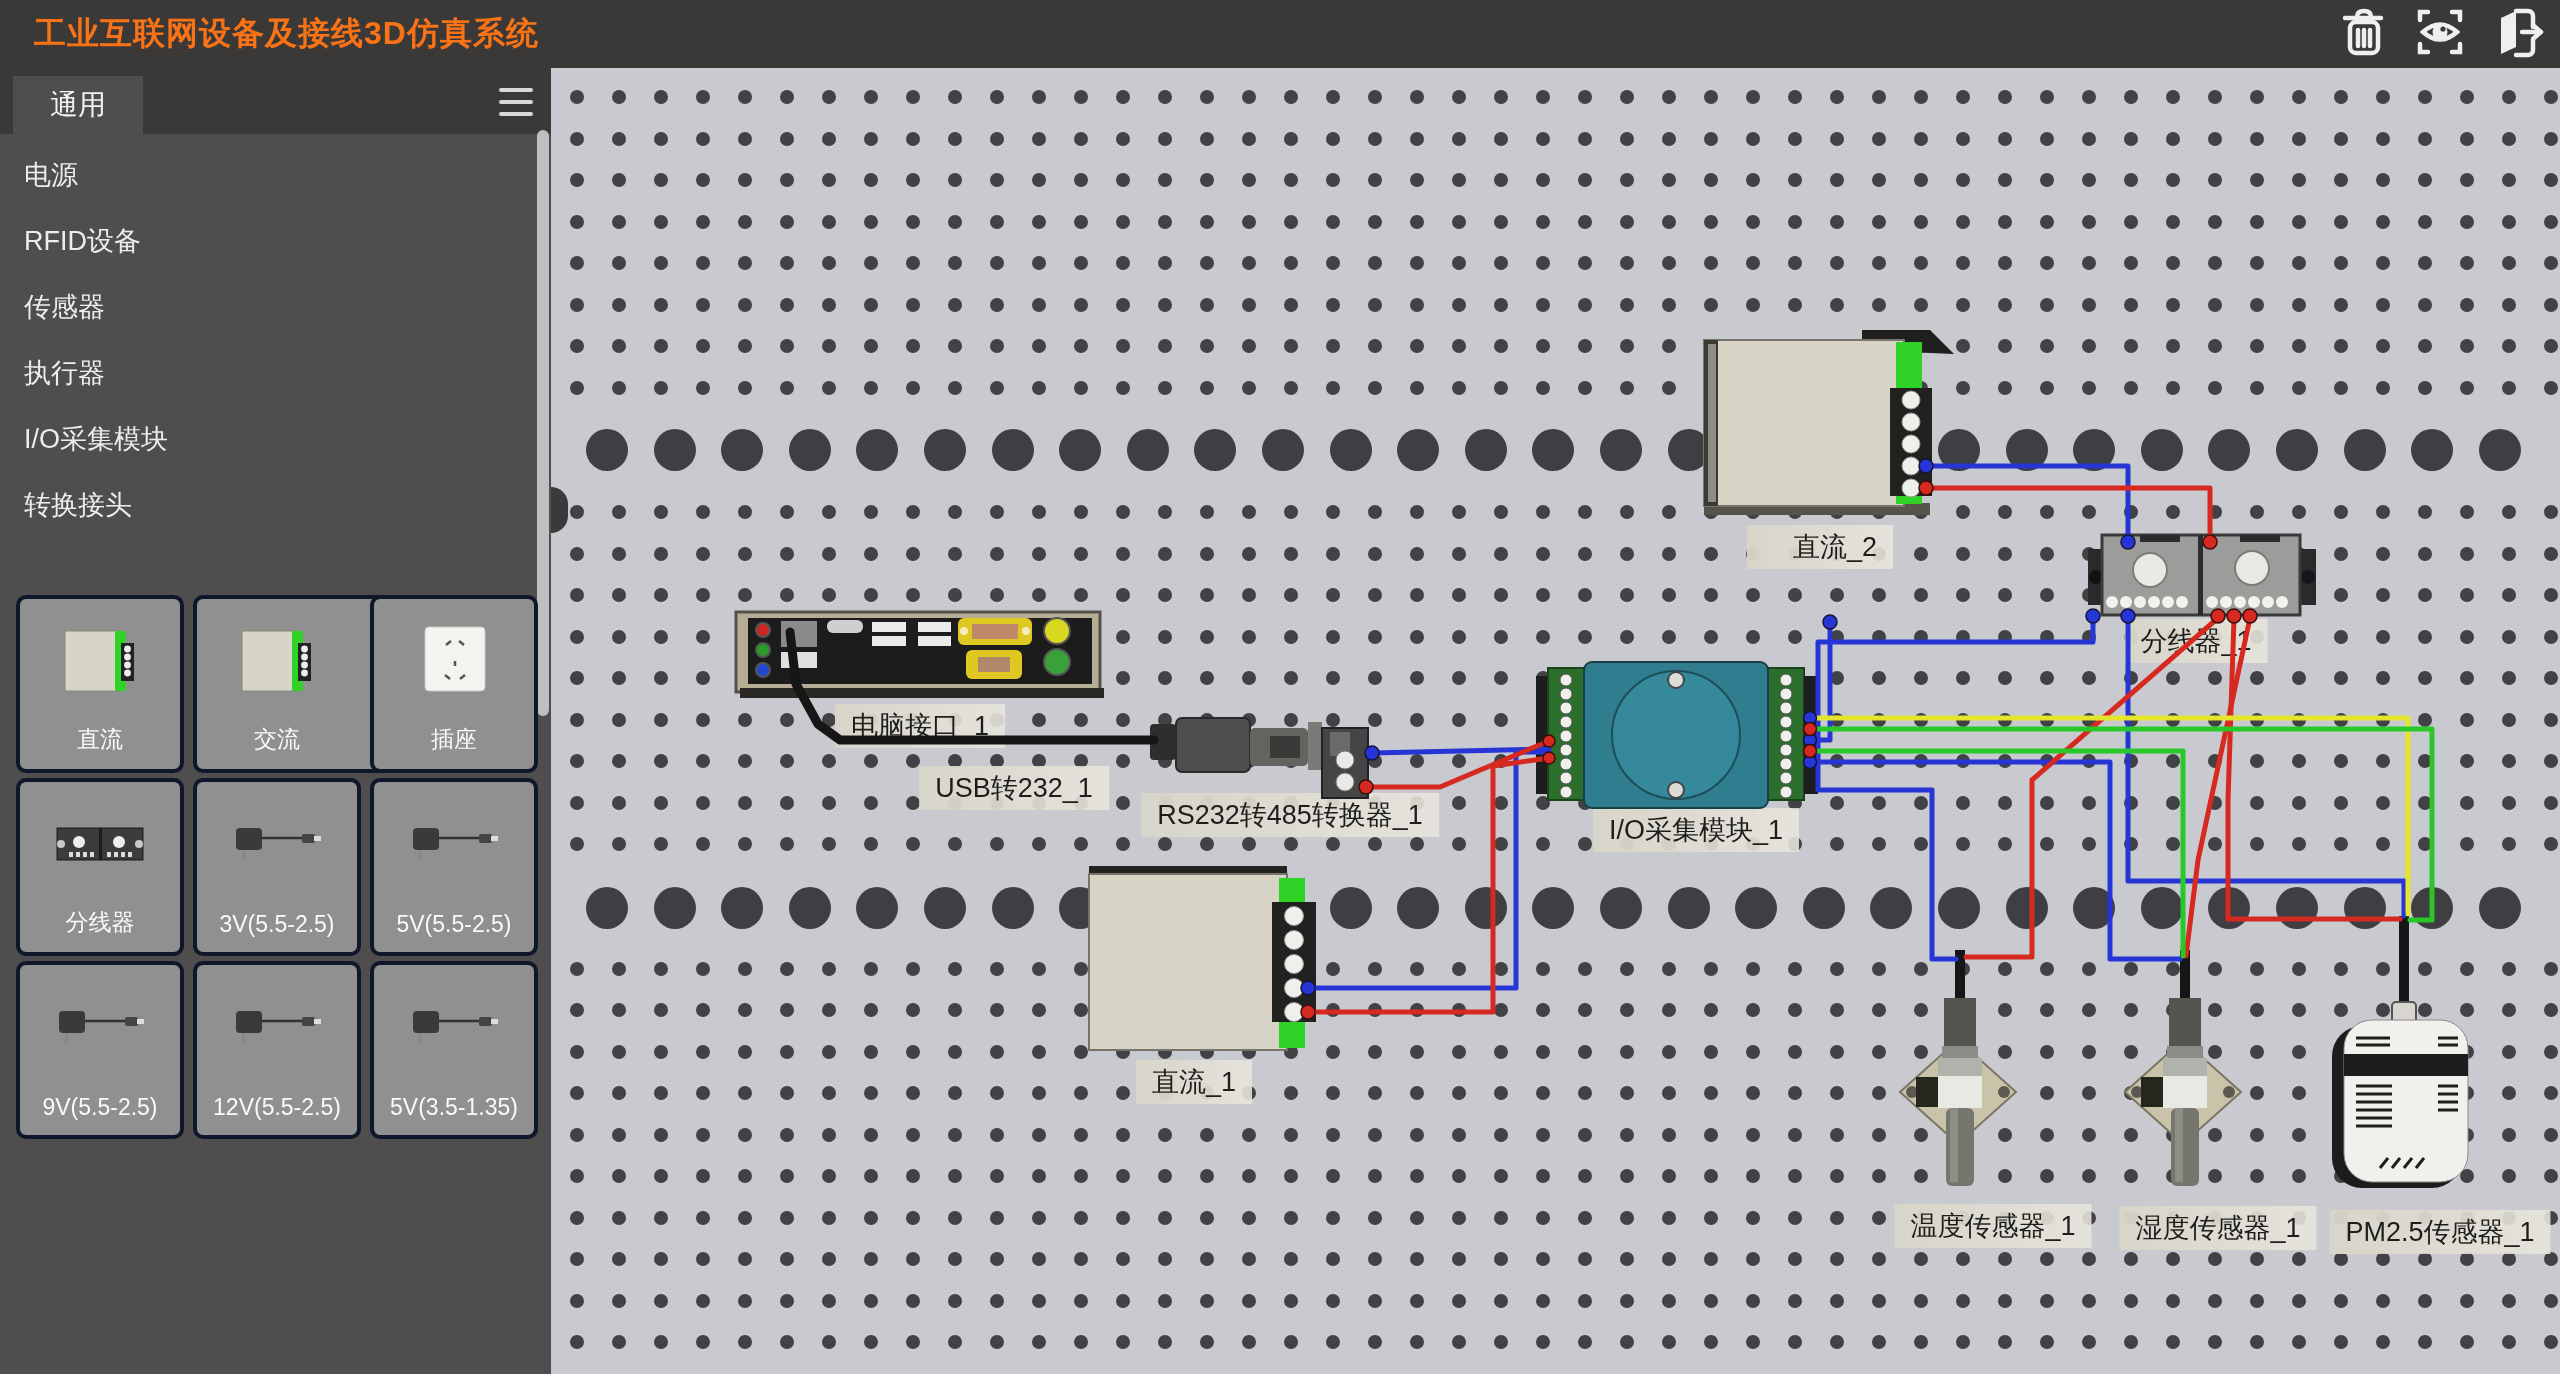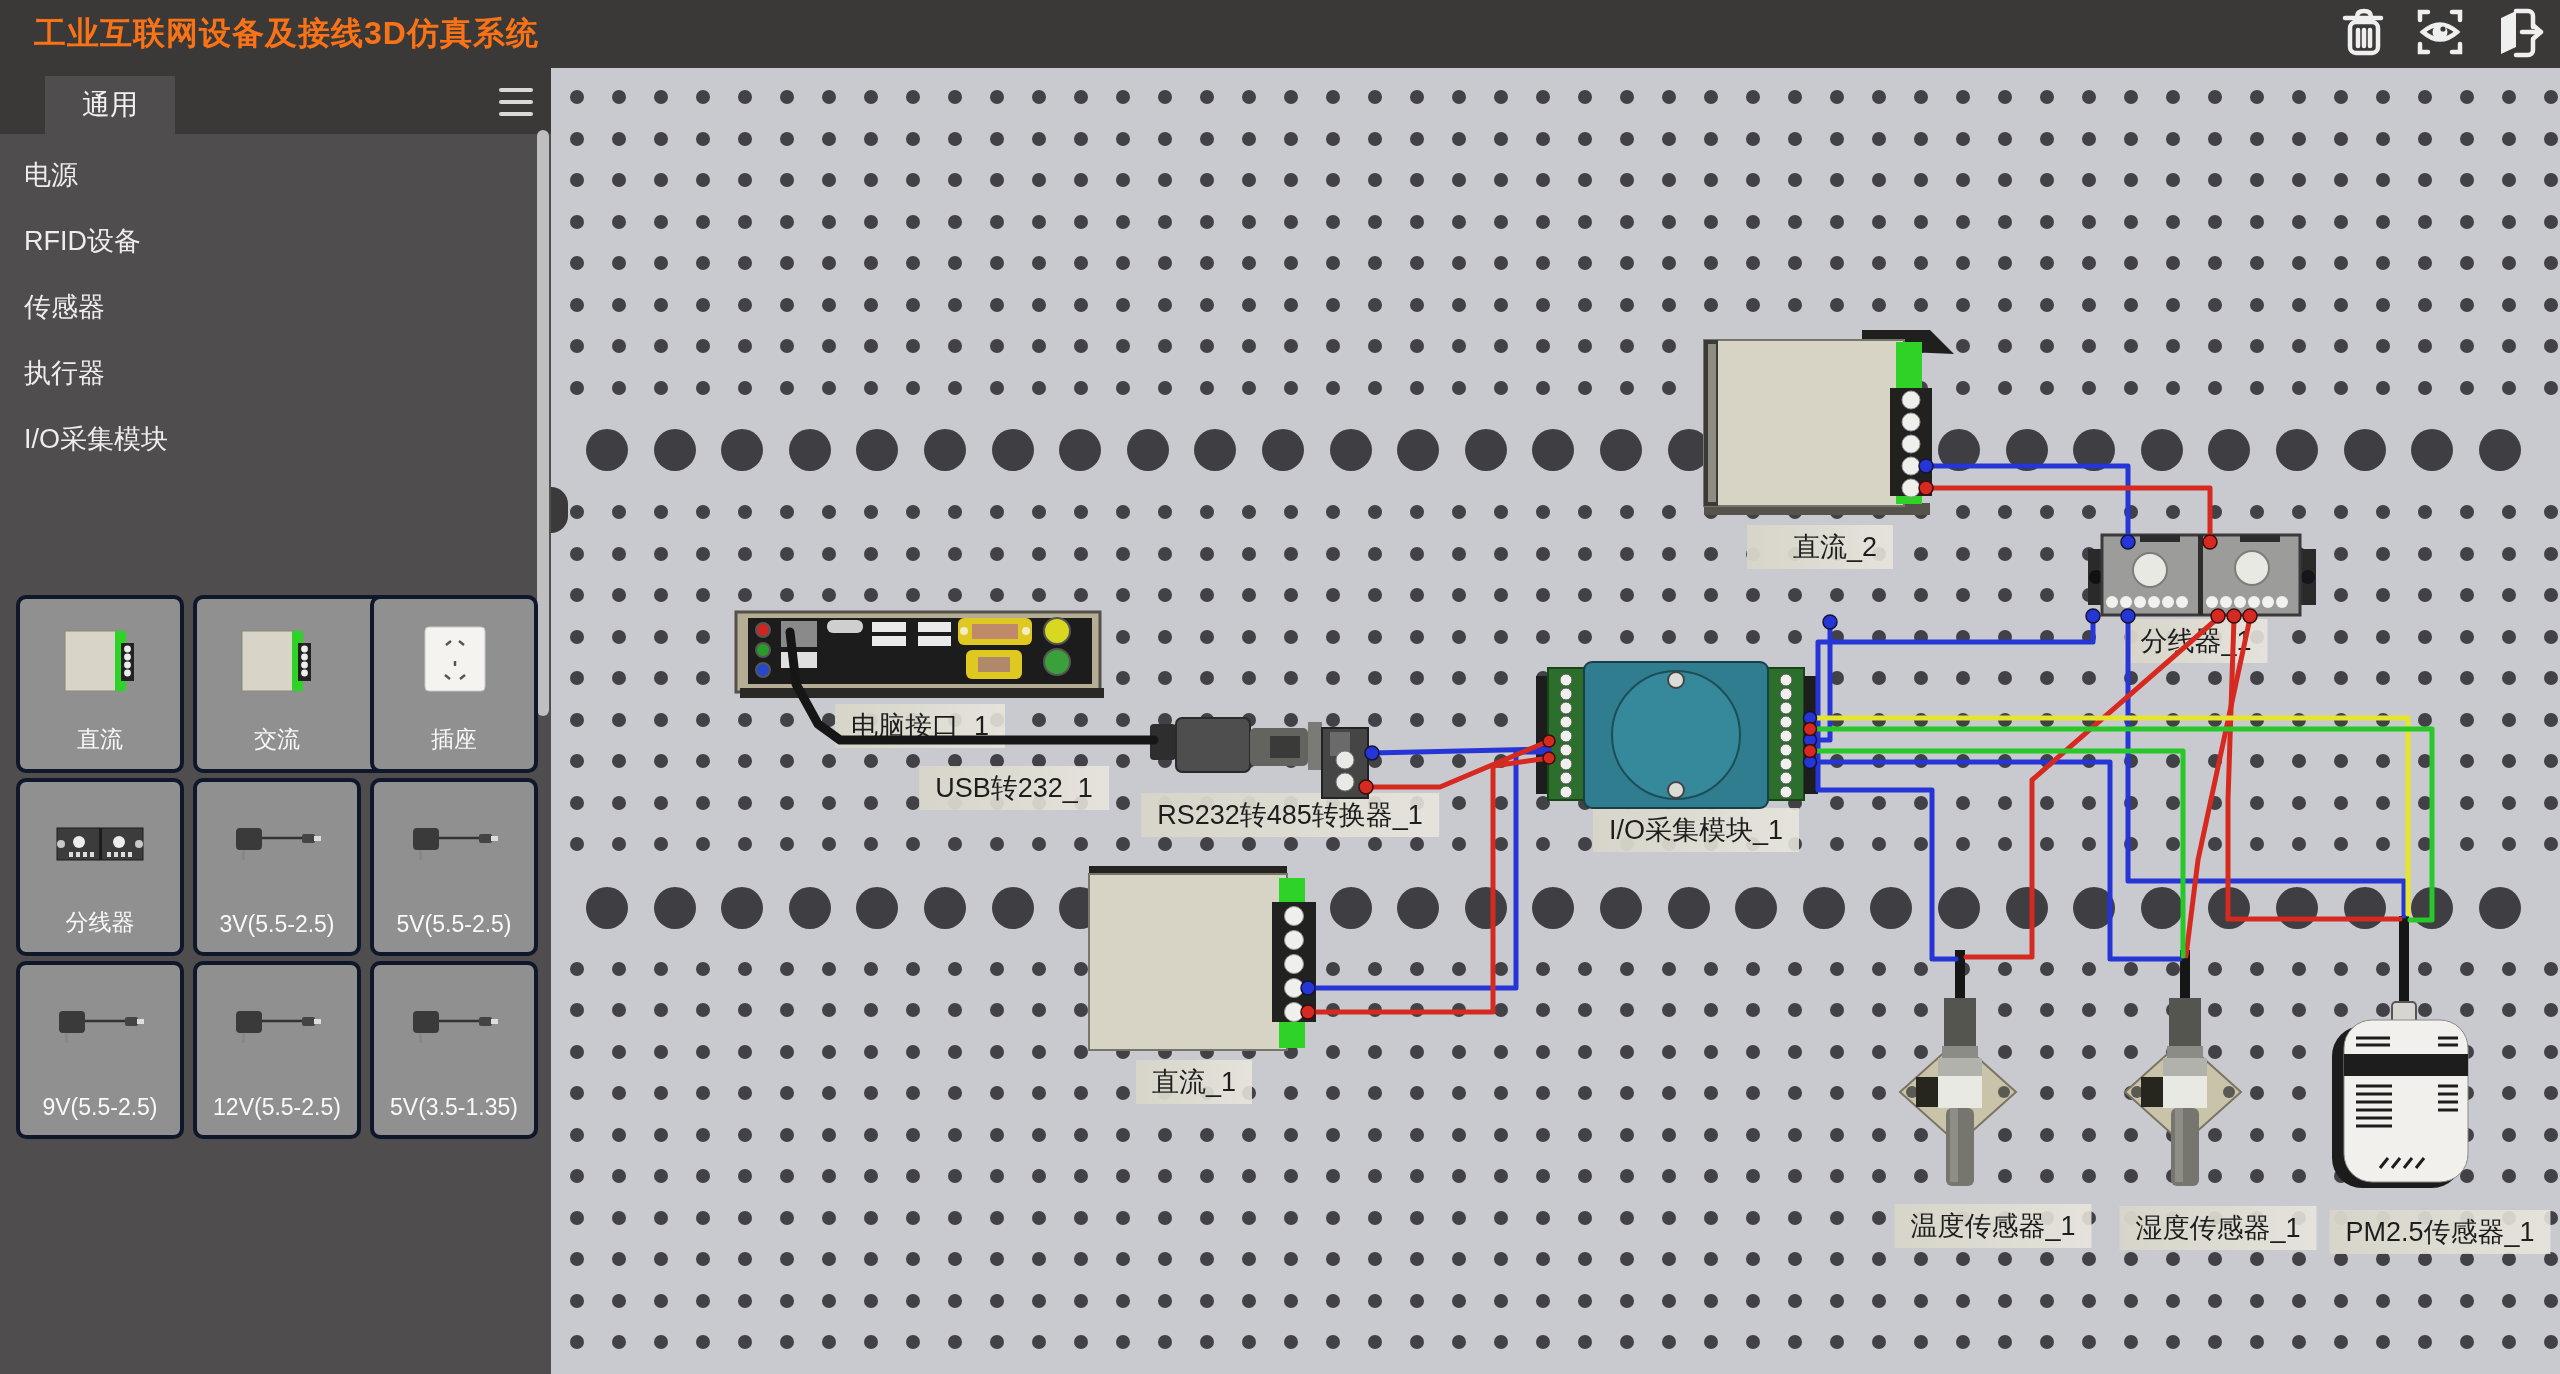--- a/index.html
+++ b/index.html
@@ -10,21 +10,21 @@
   .topbar{position:absolute;left:0;top:0;width:2560px;height:68px;background:#3b3938;z-index:10;
           display:flex;align-items:center;}
   .title{color:#f97316;font-size:32px;font-weight:bold;margin-left:34px;letter-spacing:1px;}
   .topbar-icons{position:absolute;right:16px;top:4px;display:flex;gap:20px;align-items:center;}
   .tb-icon{width:56px;height:56px;display:flex;align-items:center;justify-content:center;cursor:pointer;}
 
   
   .sidebar{position:absolute;left:0;top:68px;width:551px;height:1306px;background:#4f4d4d;z-index:9;}
   .tabstrip{position:absolute;left:0;top:0;width:551px;height:66px;background:#3b3938;}
   .tab{position:absolute;left:13px;top:8px;width:130px;height:58px;background:#4f4d4d;
-       color:#f2f2f2;font-size:28px;display:flex;align-items:center;justify-content:center;margin-left:32px;}
+       color:#f2f2f2;font-size:28px;display:flex;align-items:center;justify-content:center;}
   .hamburger{position:absolute;right:18px;top:20px;width:34px;height:28px;cursor:pointer;}
   .hamburger div{height:4px;background:#d9d9d9;margin-bottom:8px;border-radius:2px;}
   .menu{position:absolute;left:0;top:74px;width:540px;}
   .menu-item{height:66px;line-height:66px;padding-left:24px;color:#ededed;font-size:27px;cursor:pointer;}
   .vscroll{position:absolute;right:2px;top:62px;width:12px;height:586px;background:#bfbfbf;border-radius:6px;}
   .tiles{position:absolute;left:0;top:459px;width:551px;}
   .tile{position:absolute;width:160px;height:170px;background:#909090;border-radius:10px;
         border:4px solid #0f172a;cursor:pointer;}
   .tile-icon{position:absolute;left:0;top:8px;width:160px;height:110px;display:flex;align-items:center;justify-content:center;}
   .tile-label{position:absolute;left:0;bottom:14px;width:160px;text-align:center;color:#fafafa;font-size:23px;}
@@ -1696,20 +1696,21 @@
         <div></div>
         <div></div>
       </div>
   </div>
   <div class="menu" id="menu">
       <div class="menu-item">电源</div>
       <div class="menu-item">RFID设备</div>
       <div class="menu-item">传感器</div>
       <div class="menu-item">执行器</div>
       <div class="menu-item">I/O采集模块</div>
+      <div class="menu-item">转换接头</div>
     </div>
   <div class="vscroll"></div>
   <div class="tiles" id="tiles">
       <div class="tile" style="left: 16px; top: 68px;">
         <div class="tile-icon">
           <svg width="110" height="90" viewBox="0 0 110 90">
         <rect x="20" y="14" width="54" height="60" fill="#d8d5c8" stroke="#8a8878"></rect>
         <rect x="70" y="14" width="11" height="60" fill="#2fd328"></rect>
         <rect x="76" y="26" width="13" height="38" fill="#222"></rect>
         <circle cx="82.5" cy="32" r="3.4" fill="#eee"></circle>

